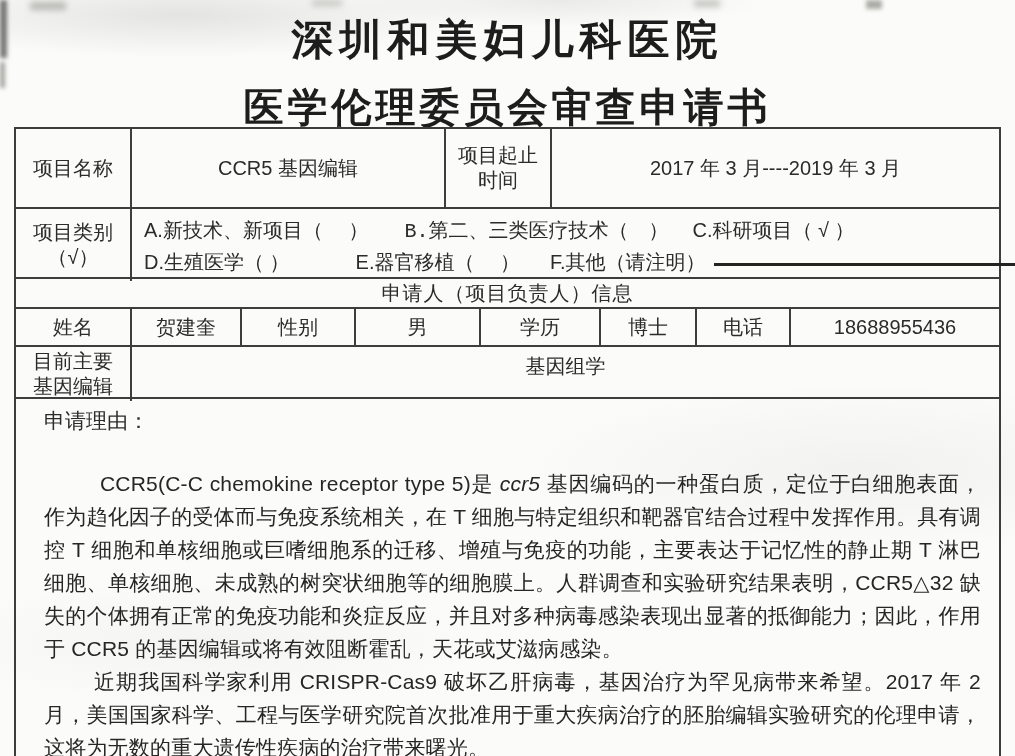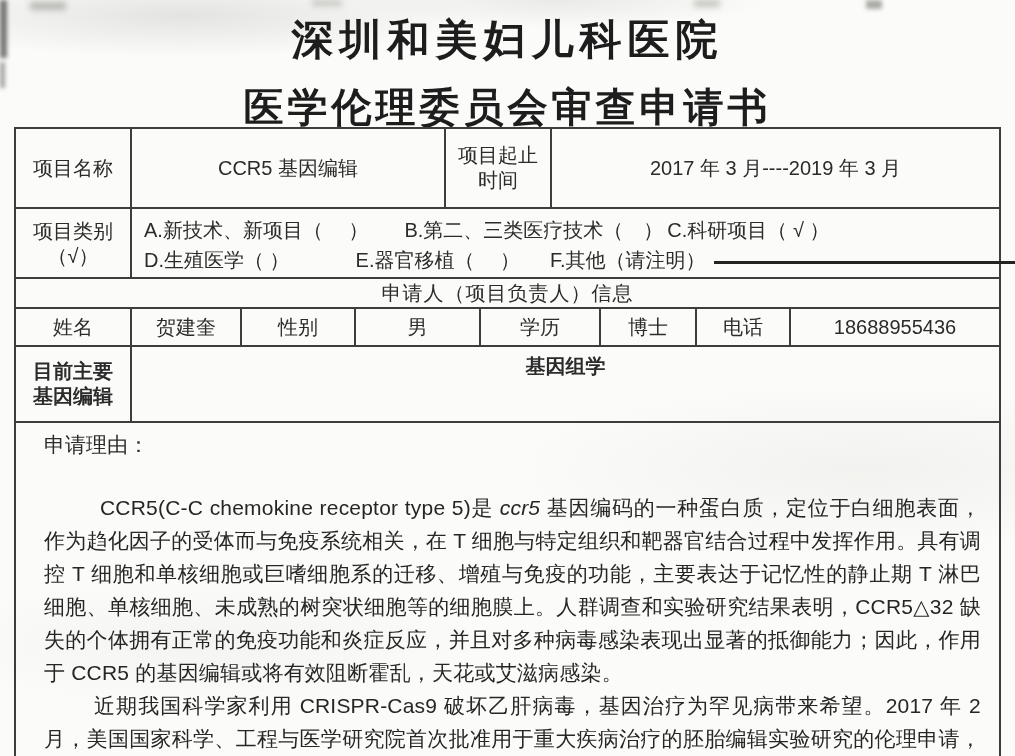--- a/index.html
+++ b/index.html
@@ -43,27 +43,27 @@
     text-align:center; border-right:2px solid #3d3d3b;
     padding:2px 6px; line-height:1.25;
   }
   .cell:last-child { border-right:none; }
   .cell.stack { flex-direction:column; }
 
   .r1 { height:80px; grid-template-columns:116px 314px 106px 1fr; }
   .r2 { height:70px; grid-template-columns:116px 1fr; }
   .r3 { height:30px; grid-template-columns:1fr; }
   .r4 { height:38px; grid-template-columns:116px 110px 114px 125px 120px 96px 94px 1fr; }
-  .r5 { height:76px; grid-template-columns:116px 1fr;font-weight:bold; }
+  .r5 { height:52px; grid-template-columns:116px 1fr; }
   .r6 { height:363px; display:block; }
 
   .opts { align-items:flex-start; justify-content:flex-start; flex-direction:column; text-align:left; padding:6px 0 4px 12px; }
   .opt-line { display:flex; align-items:baseline; white-space:pre; line-height:30px;justify-content:space-between; }
   .opt-line.l1 .opt:nth-child(1){ margin-right:36px; }
-  .opt-line.l1 .opt:nth-child(2){ margin-right:4px; }
+  .opt-line.l1 .opt:nth-child(2){ margin-right:24px;font-family:Liberation Mono, monospace; }
   .opt-line.l2 .opt:nth-child(1){ margin-right:34px; }
   .opt-line.l2 .opt:nth-child(2){ margin-right:30px;margin-left:32px; }
   .blank-line { display:inline-block; width:330px; border-bottom:3px solid #232321; transform:translateY(-3px); margin-left:8px; }
 
   .section-head { font-size:20px; letter-spacing:1px; }
 
   .r5 .value-cell { align-items:flex-start; padding-top:7px; }
 
   .reason { padding:8px 18px 0 28px; }
   .reason-label { font-size:21px; }

